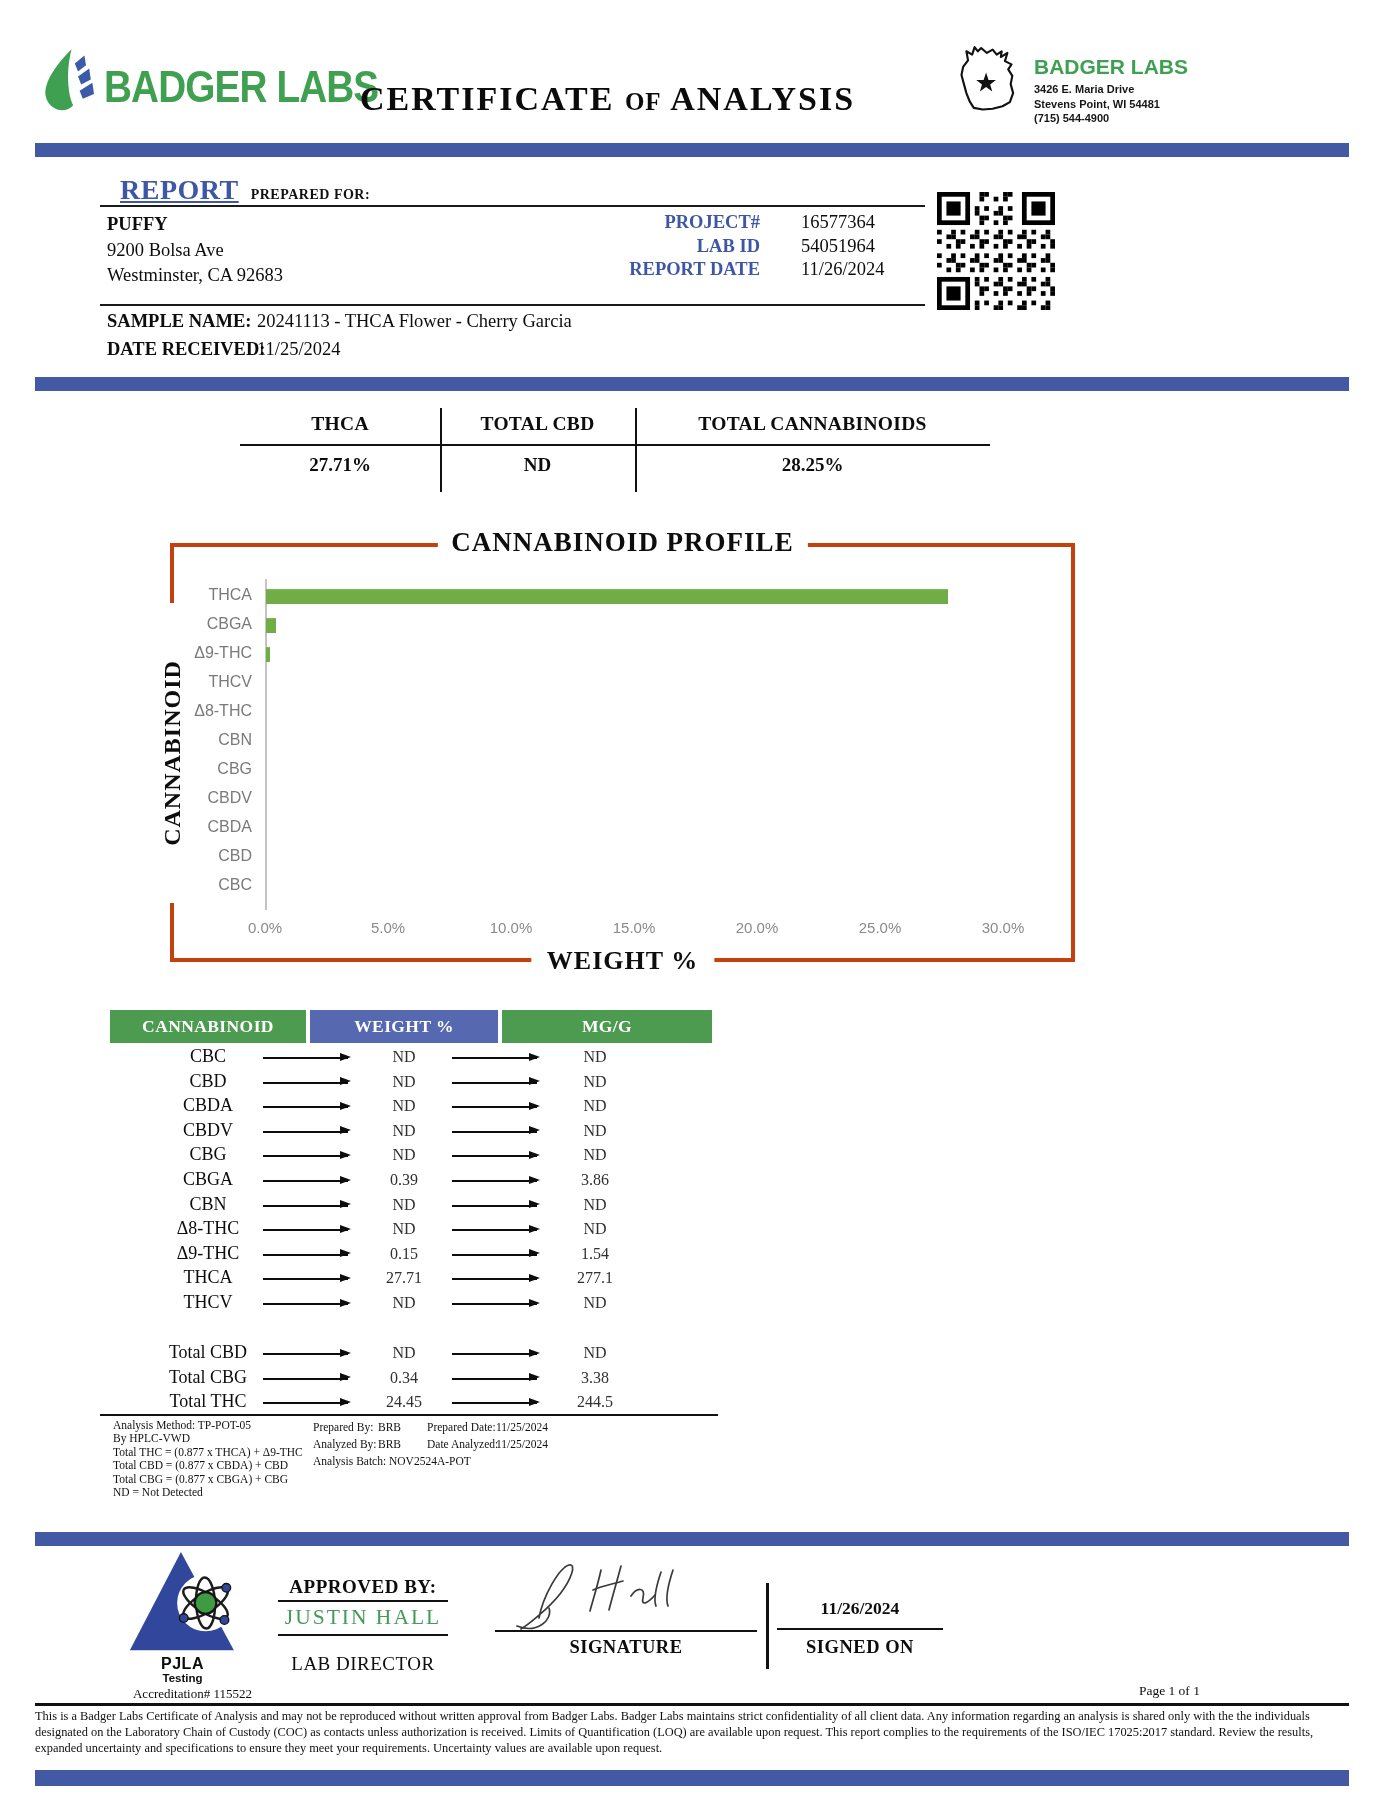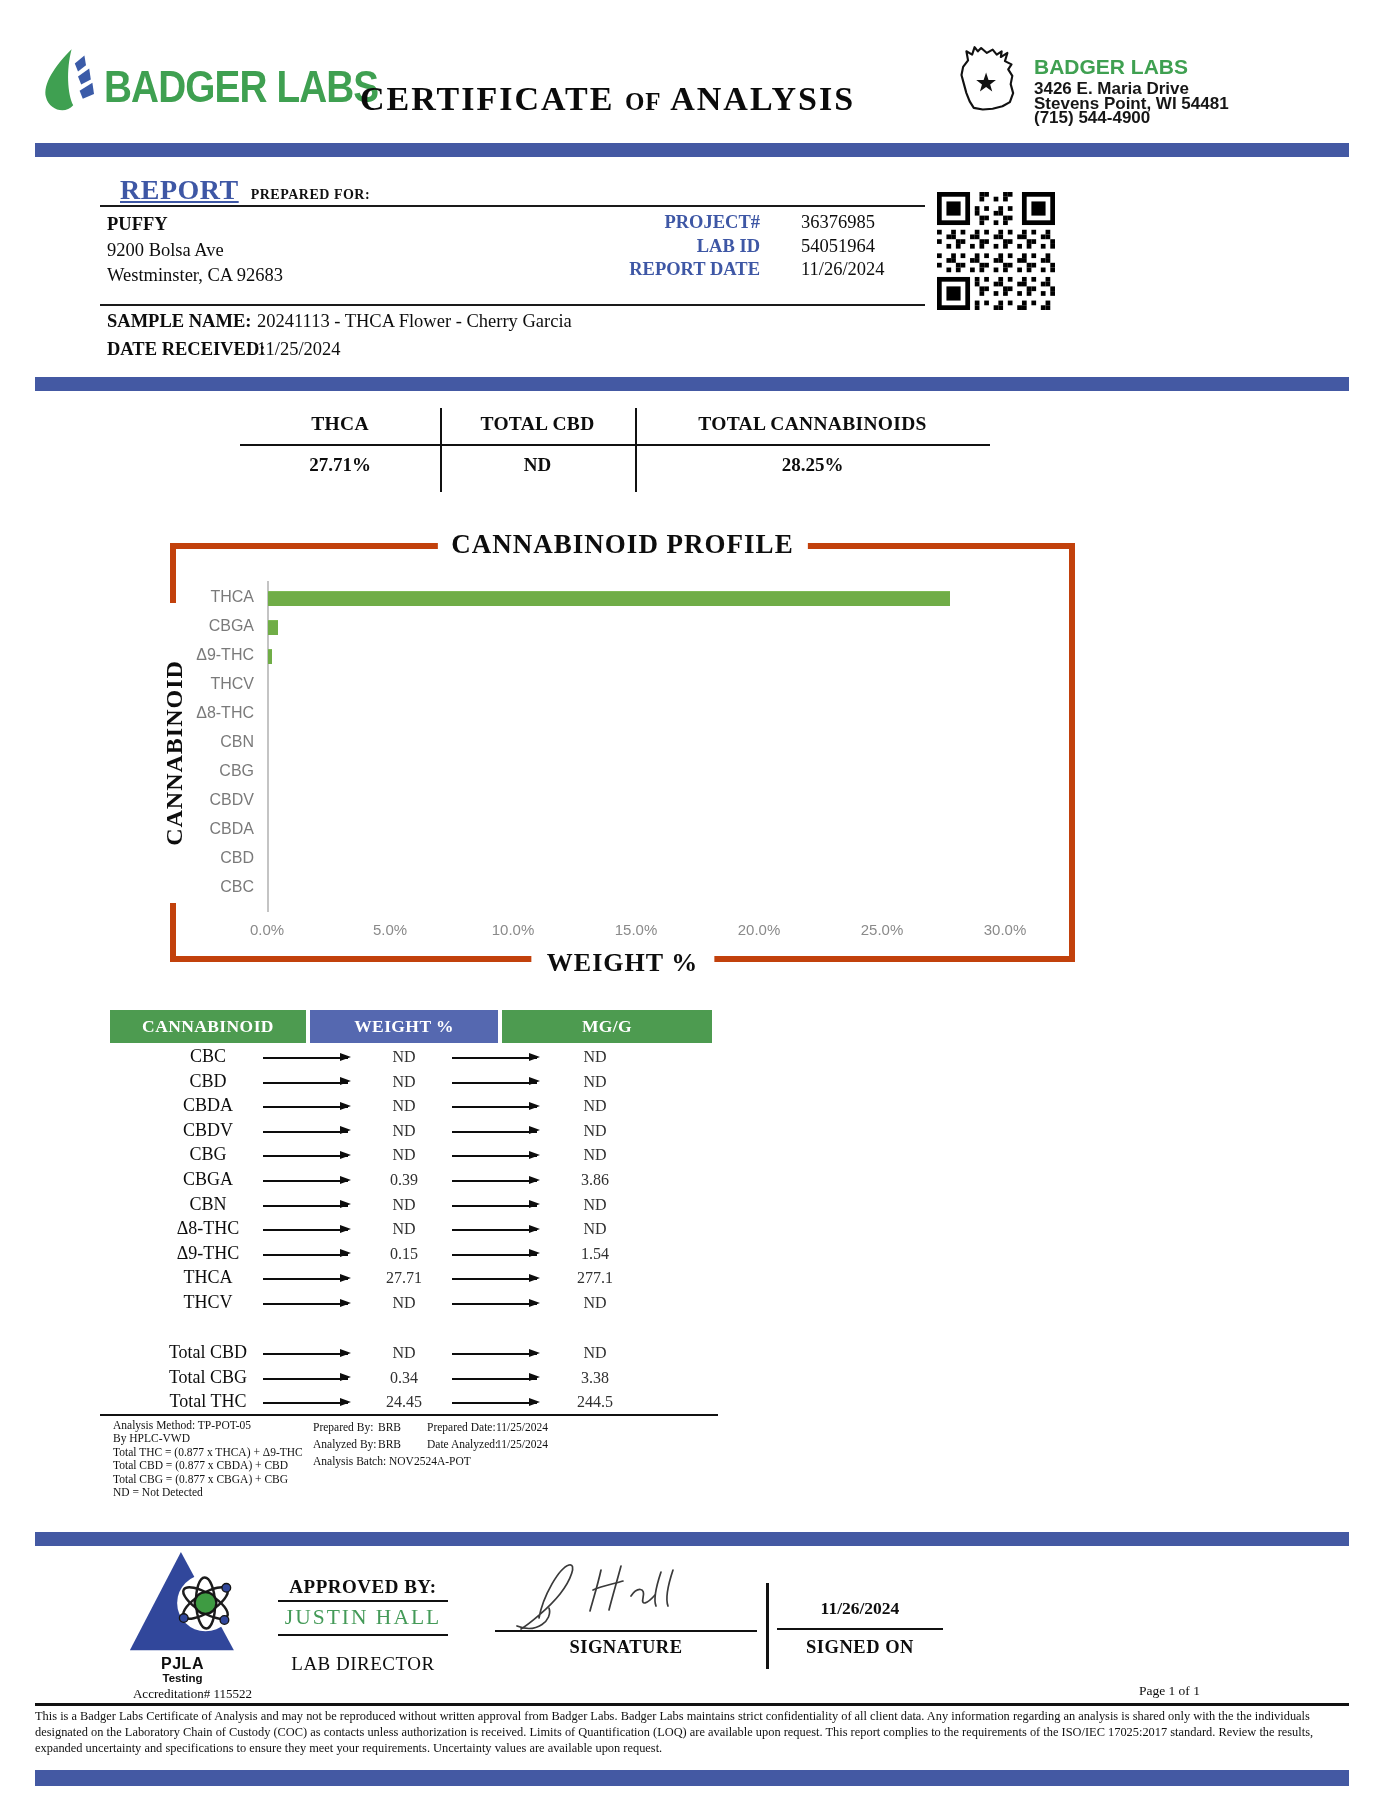--- a/index.html
+++ b/index.html
@@ -14,21 +14,21 @@
   .leaf-logo { position:absolute; left:38px; top:46px; }
   .logo-text { position:absolute; left:104px; top:62px; font-family:"Liberation Sans",sans-serif;
     font-weight:bold; font-size:44px; color:#3FA051; letter-spacing:-1px;
     transform:scaleX(.88); transform-origin:left center; white-space:nowrap; }
   .main-title { position:absolute; left:335px; top:80px; width:545px; text-align:center;
     font-weight:bold; font-size:34px; letter-spacing:2px; color:#0b0b0b; white-space:nowrap; }
   .main-title .of { font-size:25px; letter-spacing:1px; }
   .wi-svg { position:absolute; left:950px; top:38px; }
   .lab-block { position:absolute; left:1034px; top:55px; font-family:"Liberation Sans",sans-serif; }
   .lab-name { color:#3FA051; font-weight:bold; font-size:21px; letter-spacing:0; white-space:nowrap; }
-  .lab-addr { font-size:17px; font-weight:bold; color:#161616; line-height:14.5px; margin-top:3px; white-space:nowrap; }
+  .lab-addr { font-size:11px; font-weight:bold; color:#161616; line-height:14.5px; margin-top:3px; white-space:nowrap; }
 
   .blue-bar { position:absolute; left:35px; width:1314px; height:14px; background:#4459A3; }
   .bar1 { top:143px; } .bar2 { top:377px; } .bar3 { top:1532px; } .bar4 { top:1770px; height:16px; }
 
   
   .rpt-heading { position:absolute; left:100px; top:174px; white-space:nowrap; }
   .rpt-heading .accent { color:#3E57A5; font-weight:bold; font-size:28px; text-decoration:underline; letter-spacing:.5px;margin-left:20px; }
   .rpt-heading .rest { color:#111; font-weight:bold; font-size:14px; letter-spacing:.5px; margin-left:8px; }
   .rule { position:absolute; border-top:2.5px solid #1a1a1a; }
   .rule1 { left:100px; top:205px; width:825px; }
@@ -48,21 +48,21 @@
   
   .summary { position:absolute; left:240px; top:408px; width:750px; height:84px; }
   .summary .vdiv { position:absolute; top:0; width:2px; height:84px; background:#111; }
   .summary .hline { position:absolute; left:0; right:0; top:36px; border-top:2.5px solid #111; }
   .sum-col { position:absolute; top:0; height:84px; text-align:center; }
   .sum-col .h { position:absolute; top:5px; left:0; right:0; font-weight:bold; font-size:19.5px; letter-spacing:.3px; }
   .sum-col .v { position:absolute; top:46px; left:0; right:0; font-weight:bold; font-size:19px; }
   .sc1 { left:0; width:200px; } .sc2 { left:200px; width:195px; } .sc3 { left:395px; width:355px;padding-left:44px; }
 
   
-  .chart { position:absolute; left:170px; top:543px; width:905px; height:419px; border:6px solid #c2410c; }
+  .chart { position:absolute; left:170px; top:543px; width:905px; height:419px; border:4px solid #c2410c; }
   .chart-title { position:absolute; left:50%; top:-20px; transform:translateX(-50%);
     background:#fff; padding:0 14px; font-weight:bold; font-size:27px; letter-spacing:1px; white-space:nowrap; }
   .chart-xlab { position:absolute; left:50%; top:399px; transform:translateX(-50%);
     background:#fff; padding:0 16px; font-weight:bold; font-size:26px; letter-spacing:1px; white-space:nowrap; }
   .chart-ylab { position:absolute; left:-152px; top:50%; width:300px; height:34px; line-height:34px;
     transform:translateY(-50%) rotate(-90deg); text-align:center; background:#fff;
     font-weight:bold; font-size:24px; letter-spacing:1px; }
   .chart-axis { position:absolute; left:91px; top:32px; width:1.5px; height:331px; background:#c4c4c4; }
   .chart-rows { position:absolute; left:0; top:35px; width:899px; }
   .c-row { position:relative; height:29px; }
@@ -171,21 +171,21 @@
     <div>9200 Bolsa Ave</div>
     <div>Westminster, CA 92683</div>
   </div>
 
   <div class="meta-labels">
     <div>PROJECT#</div>
     <div>LAB ID</div>
     <div>REPORT DATE</div>
   </div>
   <div class="meta-values">
-    <div>36376985</div>
+    <div>16577364</div>
     <div>54051964</div>
     <div>11/26/2024</div>
   </div>
 
   <div class="qr" id="qr-box"><svg width="118" height="118" viewBox="0 0 118 118">
         <rect width="118" height="118" fill="#fff"></rect>
         <rect x="42.48" y="0" width="4.72" height="4.72" fill="#000"></rect>
         <rect x="47.199999999999996" y="0" width="4.72" height="4.72" fill="#000"></rect>
         <rect x="66.08" y="0" width="4.72" height="4.72" fill="#000"></rect>
         <rect x="70.8" y="0" width="4.72" height="4.72" fill="#000"></rect>

